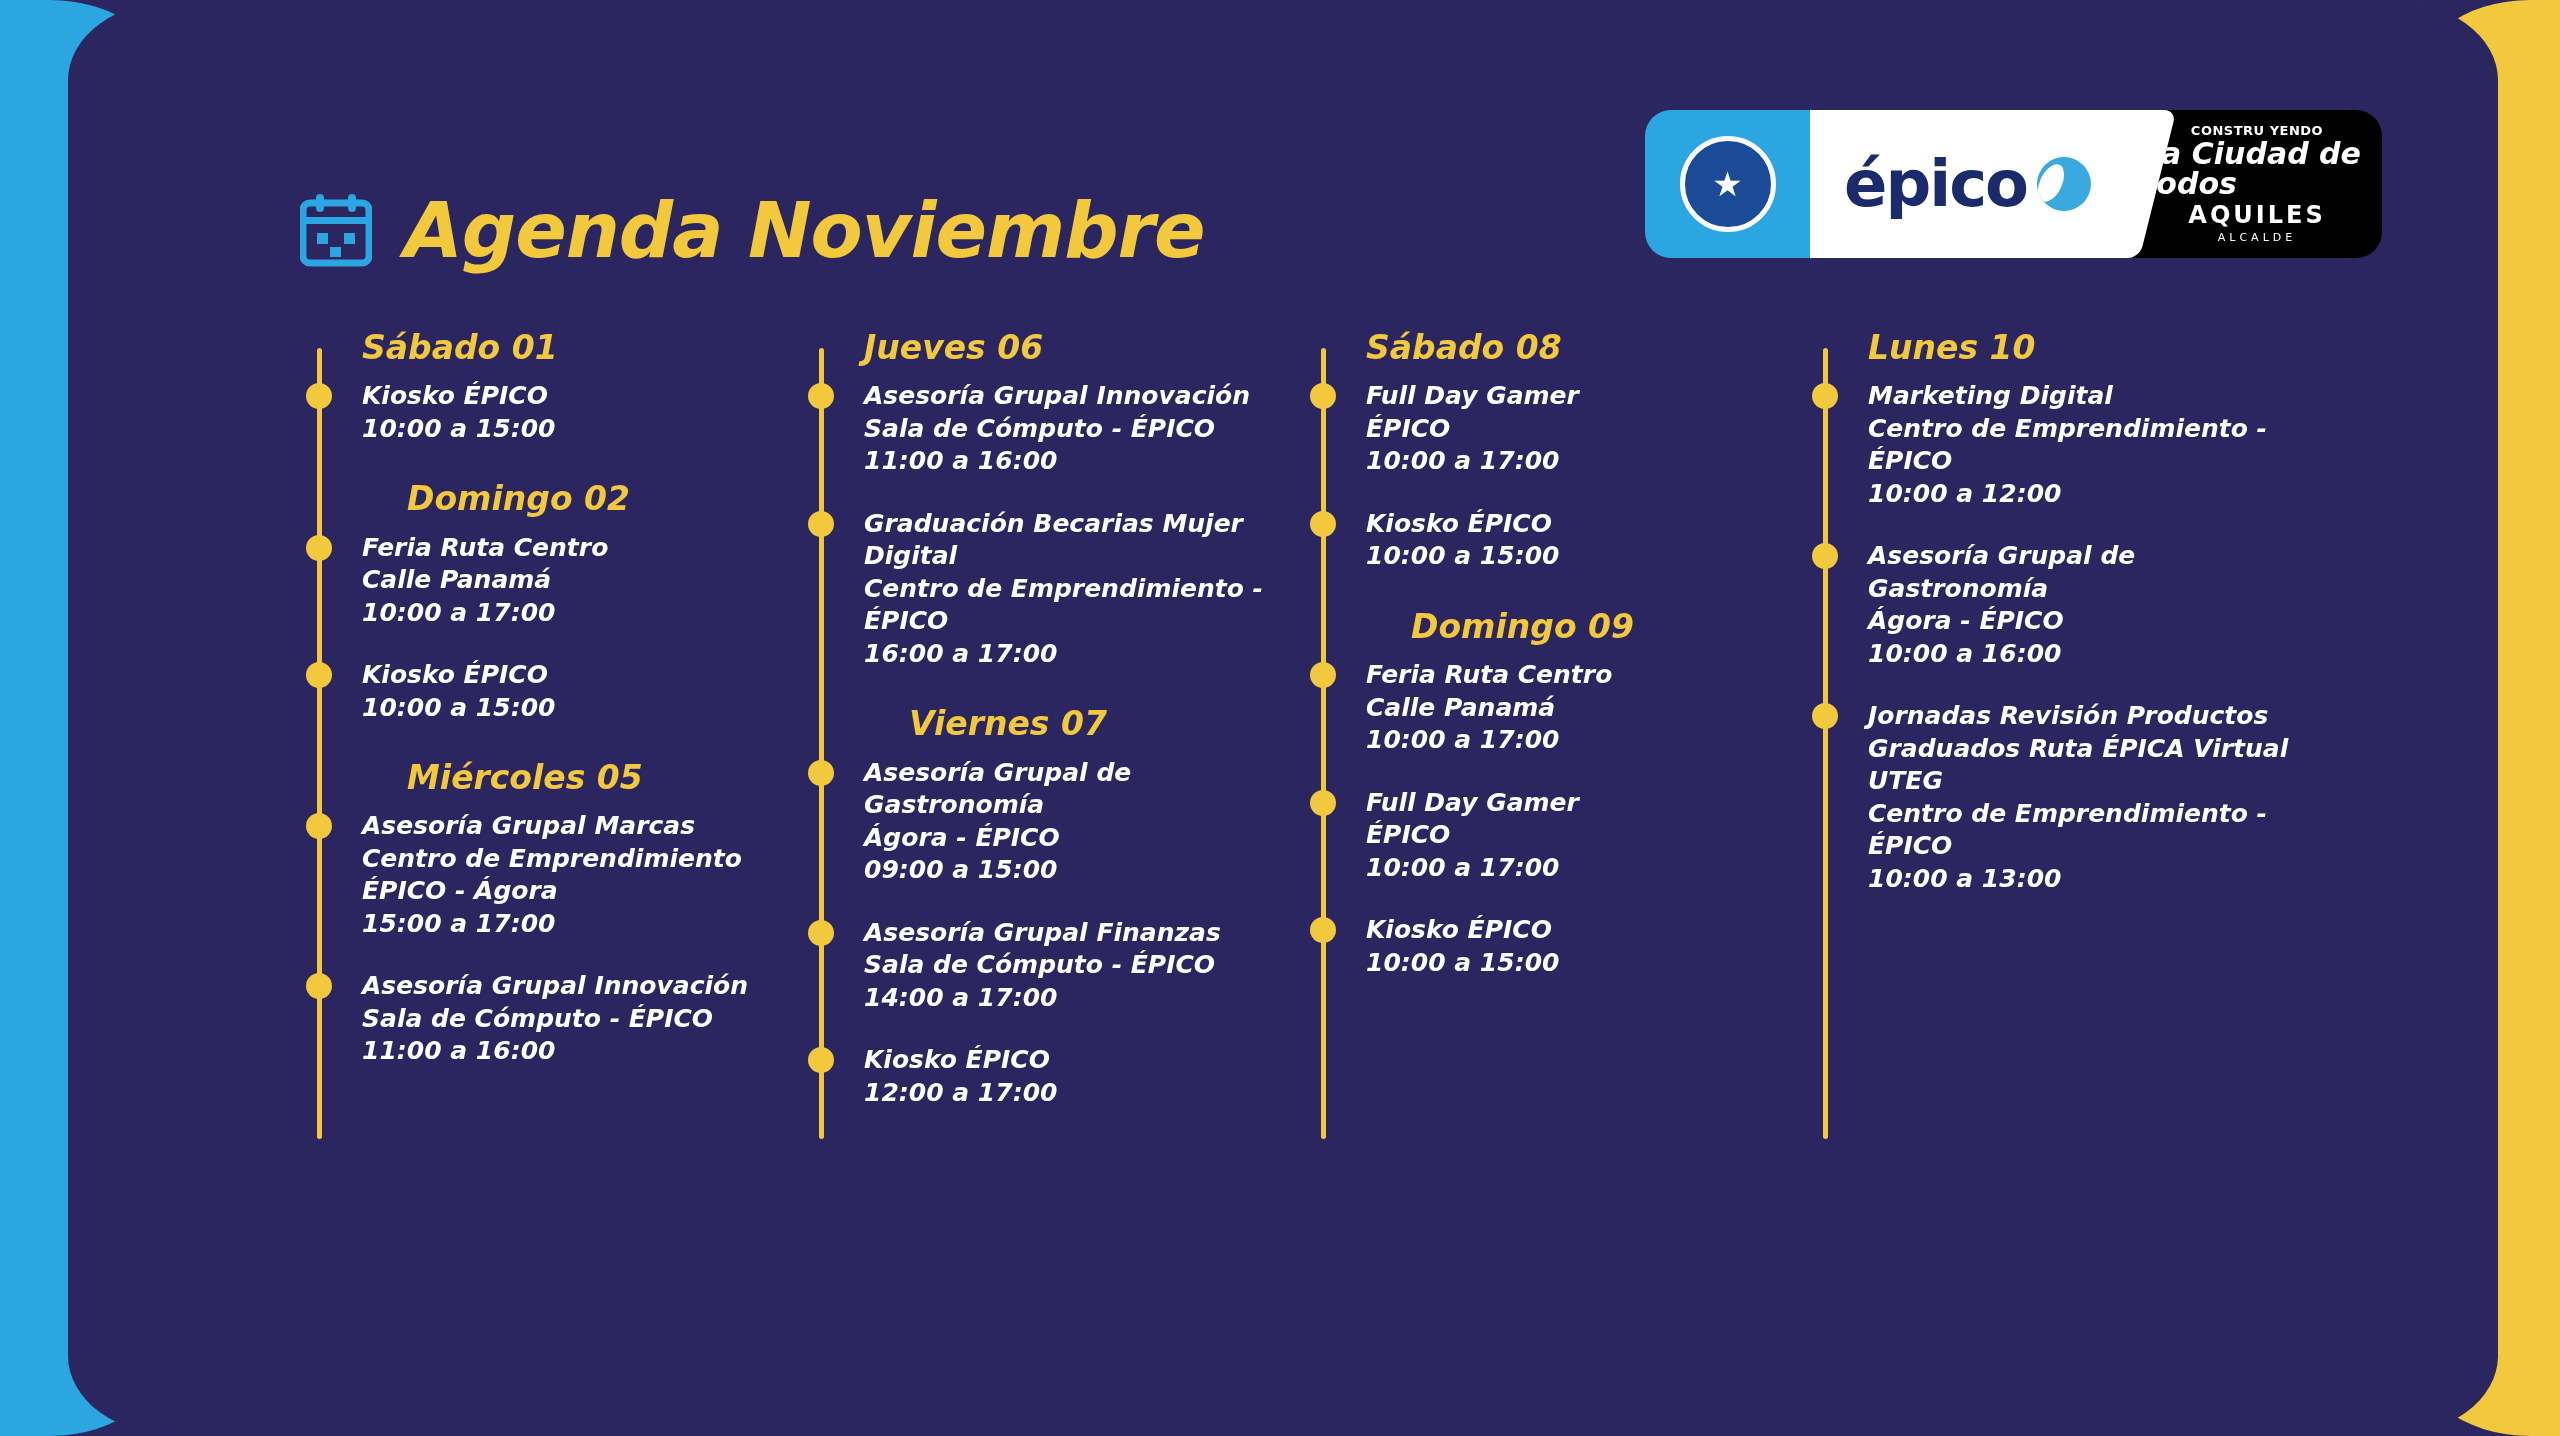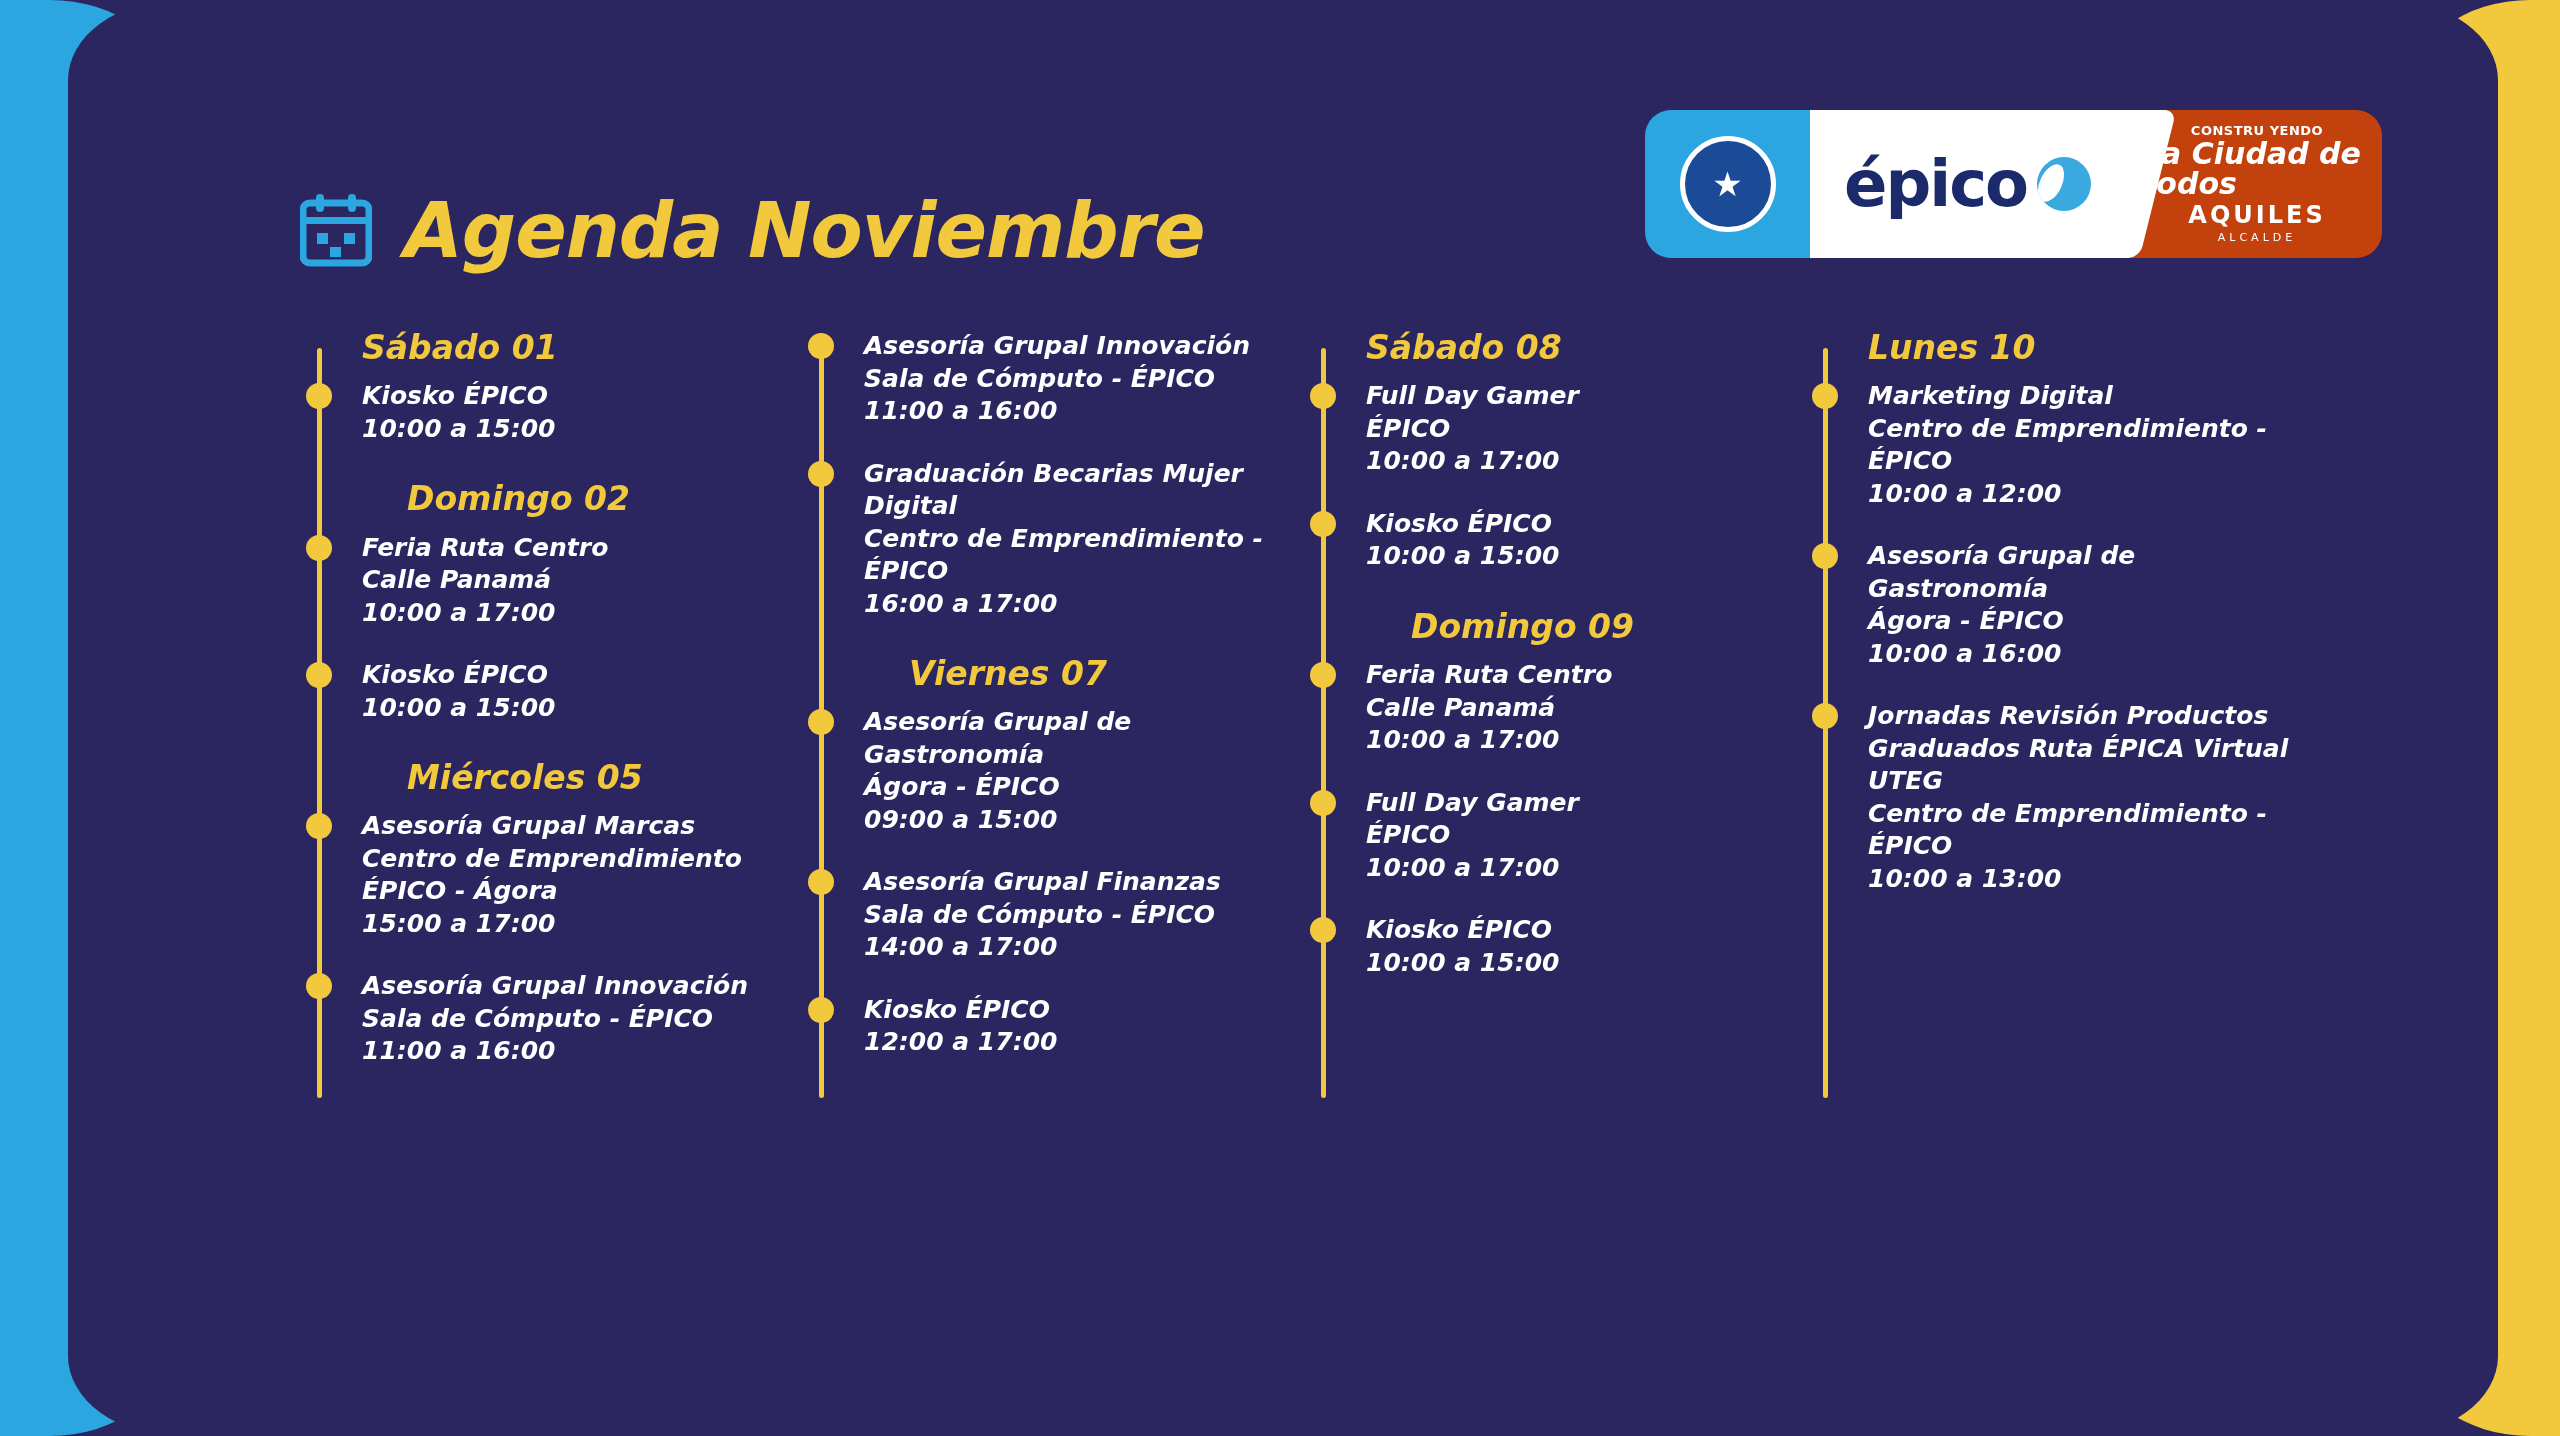--- a/index.html
+++ b/index.html
@@ -138,21 +138,21 @@
     position: absolute;
     left: -6px; top: 6px;
     width: 40px; height: 40px;
     background: #ffffff;
     border-radius: 50%;
     transform: rotate(25deg) scaleX(.55);
   }
   .logo-alcalde {
     width: 250px;
     margin-left: -26px;
-    background: #c2410c;
+    background: #000000;
     border-top-right-radius: 26px;
     border-bottom-right-radius: 26px;
     color: #ffffff;
     display: flex; flex-direction: column;
     align-items: center; justify-content: center;
     gap: 2px;
     padding: 8px 10px;
     box-sizing: border-box;
   }
   .al-small { font-size: 13px; font-weight: bold; line-height: 1.05; letter-spacing: .5px; }
@@ -287,20 +287,21 @@
       </div>
       <div class="event">
         <span class="dot"></span>
         <div class="event-lines">Asesoría Grupal Innovación
 Sala de Cómputo - ÉPICO
 11:00 a 16:00</div>
       </div>
     </div>
     <div class="column">
       <div class="timeline"></div>
+      <div class="day-head">Jueves 06</div>
       <div class="event">
         <span class="dot"></span>
         <div class="event-lines">Asesoría Grupal Innovación
 Sala de Cómputo - ÉPICO
 11:00 a 16:00</div>
       </div>
       <div class="event">
         <span class="dot"></span>
         <div class="event-lines">Graduación Becarias Mujer
 Digital

